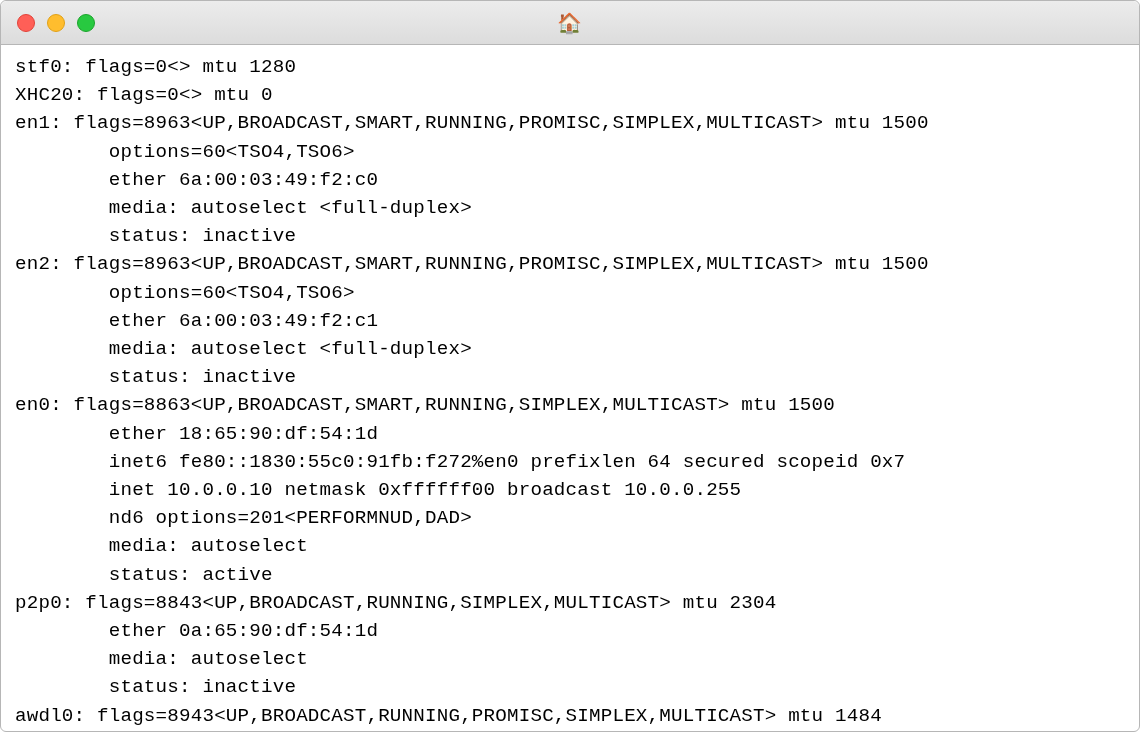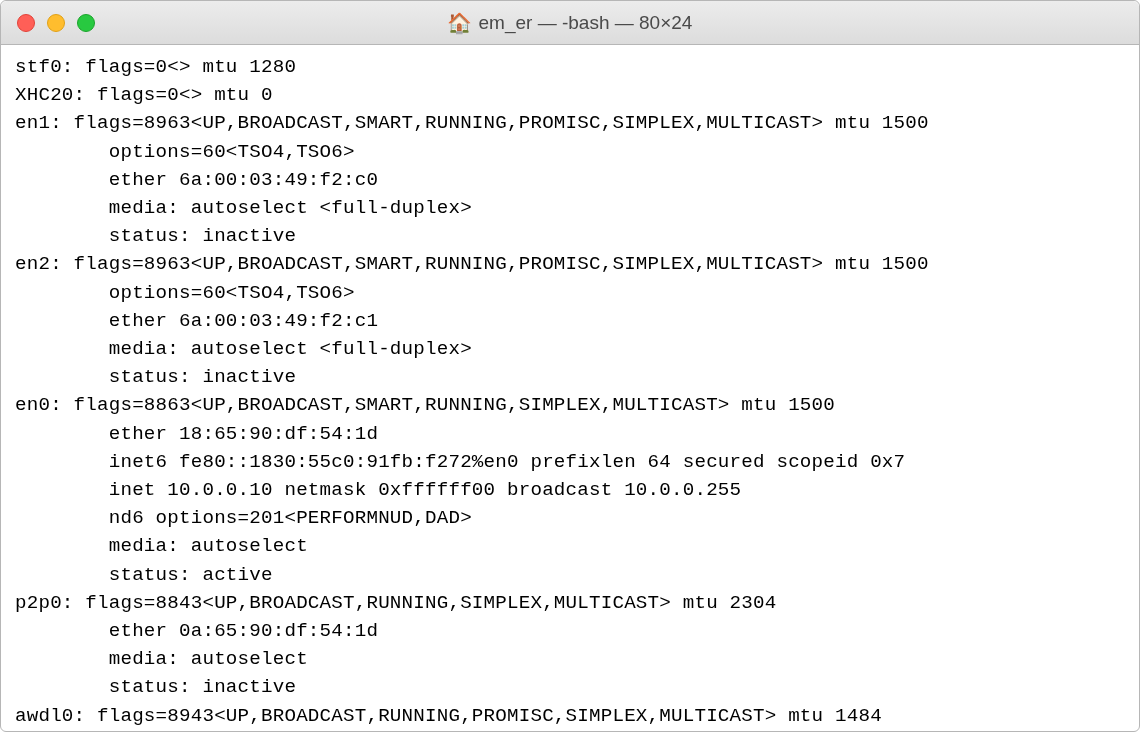--- a/index.html
+++ b/index.html
@@ -66,21 +66,20 @@
 <body>
 
 <div class="titlebar">
   <div class="traffic-lights">
     <div class="light red"></div>
     <div class="light yellow"></div>
     <div class="light green"></div>
   </div>
   <div class="title-wrapper">
     <span class="home-icon">🏠</span>
-    <span>em_er — -bash — 80×24</span>
   </div>
 </div>
 
 <div class="terminal" id="terminal">stf0: flags=0&lt;&gt; mtu 1280
 XHC20: flags=0&lt;&gt; mtu 0
 en1: flags=8963&lt;UP,BROADCAST,SMART,RUNNING,PROMISC,SIMPLEX,MULTICAST&gt; mtu 1500
         options=60&lt;TSO4,TSO6&gt;
         ether 6a:00:03:49:f2:c0
         media: autoselect &lt;full-duplex&gt;
         status: inactive

